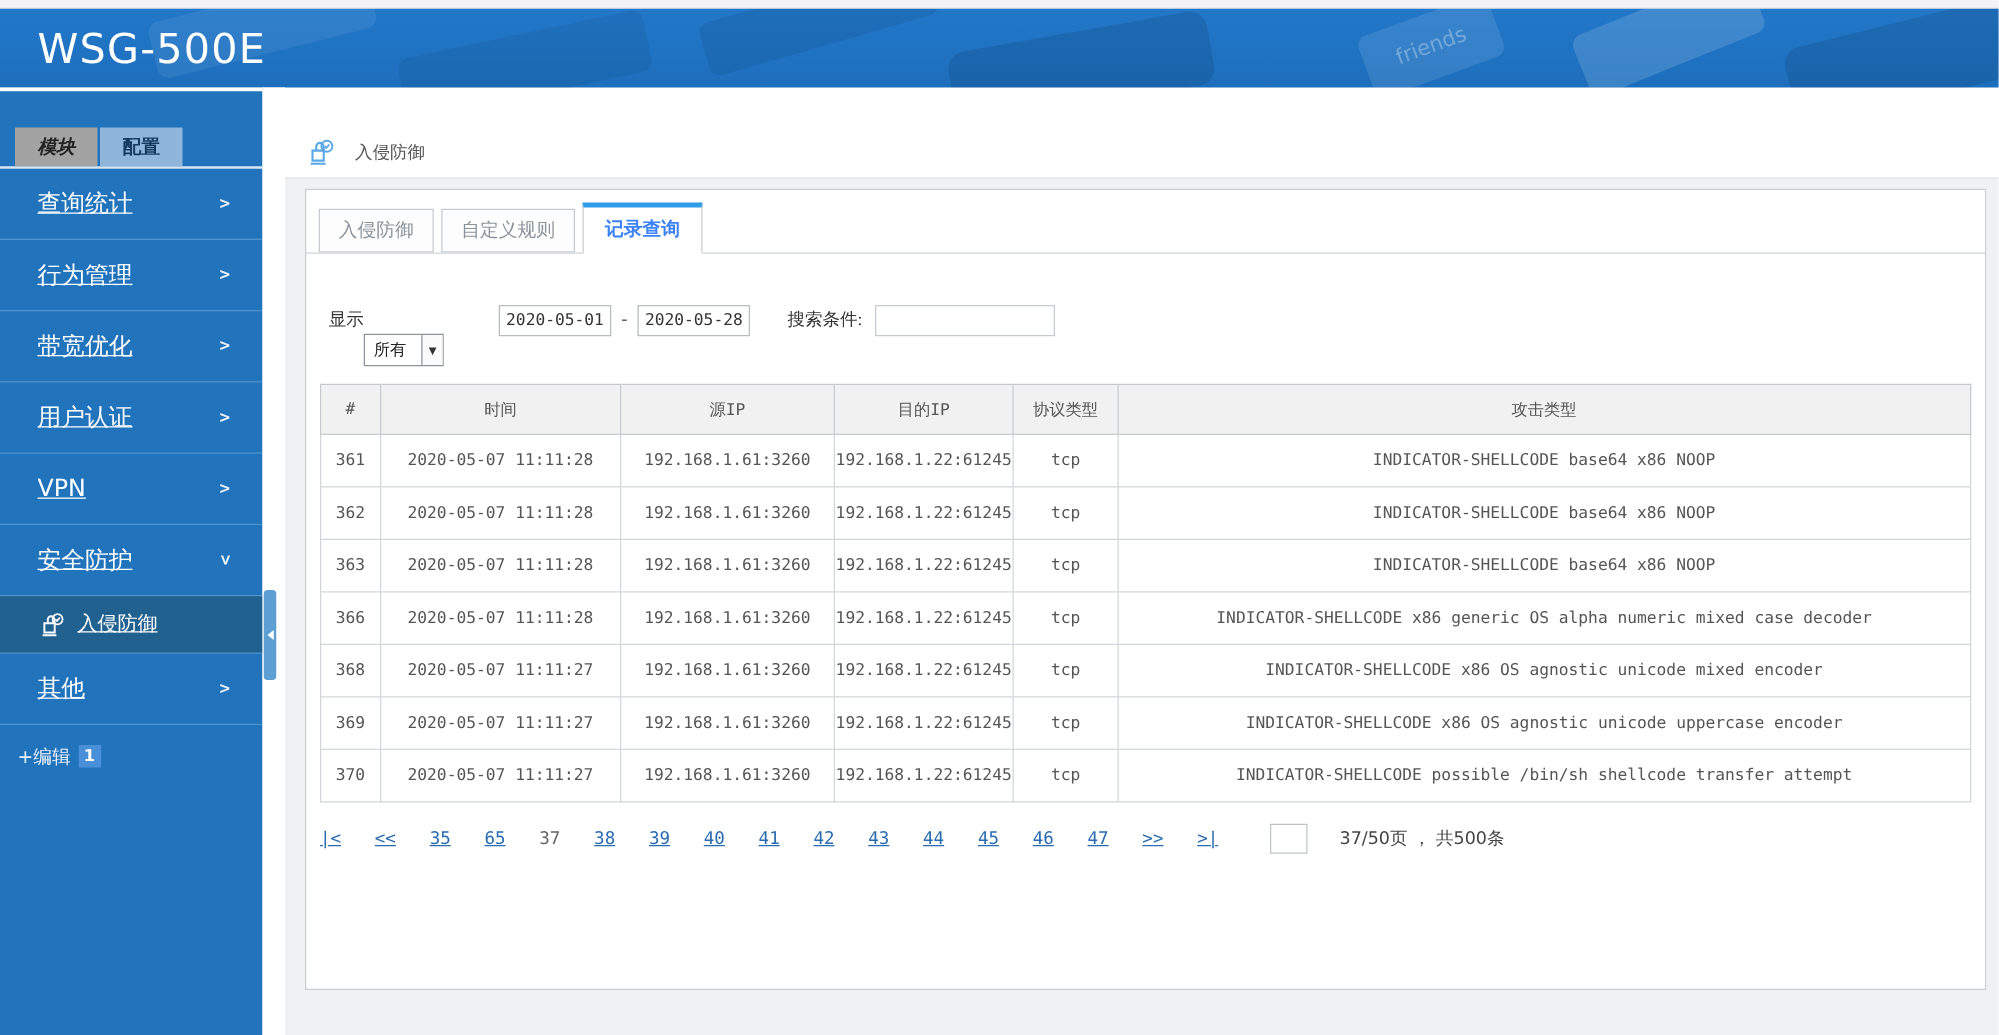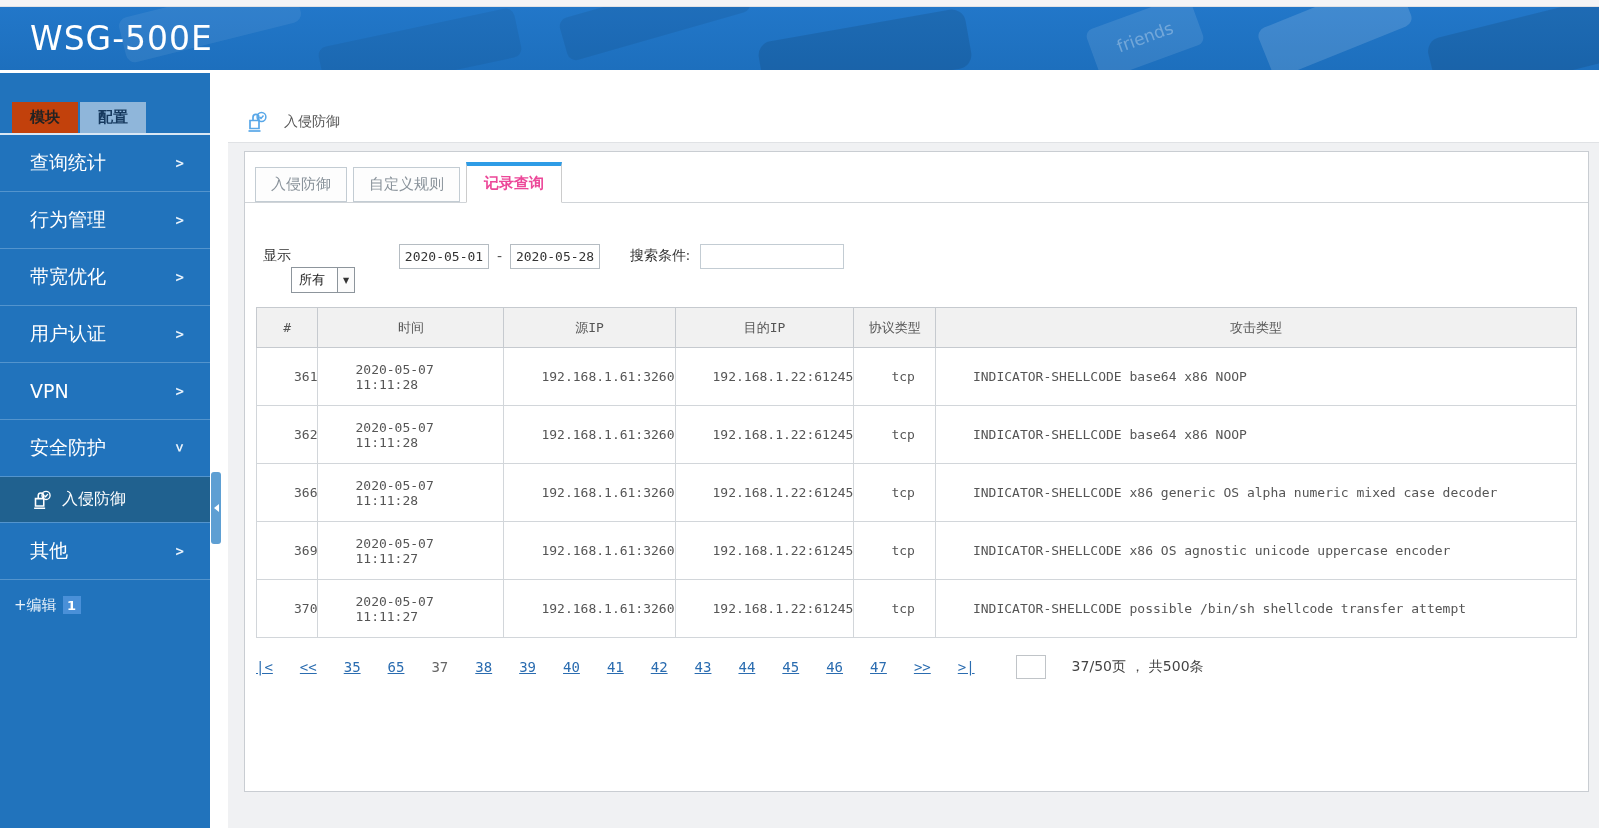--- a/index.html
+++ b/index.html
@@ -17,25 +17,25 @@
   .keycap span { color:rgba(255,255,255,0.30); font-size:17px; transform:rotate(0deg); }
 
   
   .body-row { display:flex; height:758px; }
 
   
   .sidebar { position:relative; width:210px; background:#2173bc; border-top:3px solid #ffffff; flex:none; }
   .side-tabs { display:flex; margin:29px 0 0 12px; }
   .side-tab { height:31px; padding:0 18px; display:flex; align-items:center; font-size:15px; font-weight:bold;
     color:#16395e; background:#8fb6da; margin-right:2px; cursor:pointer; }
-  .side-tab.active { background:#c2410c; color:#222; }
+  .side-tab.active { background:#a3a3a3; color:#222;font-style:italic; }
   .side-tabs-line { height:2px; background:#d9e7f4; }
   .side-item { height:57px; display:flex; align-items:center; padding:0 26px 0 30px;
     border-bottom:1px solid #5394cd; color:#fff; cursor:pointer; }
-  .si-label { flex:1; font-size:19px; }
+  .si-label { flex:1; font-size:19px;text-decoration:underline; }
   .chev { font-size:14px; font-weight:bold; color:#e8f2fb; font-family:"DejaVu Sans Mono",monospace; }
   .chev.down { display:inline-block; transform:rotate(90deg); }
   .side-subitem { height:46px; display:flex; align-items:center; gap:10px; padding:0 26px 0 30px;
     background:#20618f; border-bottom:1px solid #5394cd; color:#fff; cursor:pointer; }
   .side-subitem .si-label { font-size:16px; }
   .stamp-icon { width:22px; height:22px; flex:none; }
   .side-edit { margin:16px 0 0 14px; display:flex; align-items:flex-start; gap:6px; color:#e9f2fa; font-size:15px; cursor:pointer; }
   .edit-badge { width:18px; height:18px; background:#4a90d8; color:#fff; font-size:13px; font-weight:bold;
     display:flex; align-items:center; justify-content:center; }
 
@@ -53,40 +53,40 @@
   .crumb-icon { width:24px; height:24px; color:#58a7e8; }
   .content-bg { flex:1; background:#f0f1f3; border-top:1px solid #e0e2e5; padding:8px 10px 0 16px; }
 
   .panel { background:#fff; border:1px solid #c9cdd2; height:641px; display:flex; flex-direction:column; }
 
   
   .ptabs { display:flex; align-items:flex-end; padding:10px 10px 0 10px; border-bottom:1px solid #d0d4d8; }
   .ptab { border:1px solid #c3ccd3; background:#fdfdfd; color:#8a939b; font-size:15px; padding:7px 15px;
     margin-right:6px; margin-bottom:0; cursor:pointer; }
   .ptab.active { border:1px solid #ccc; border-top:4px solid #2e9ce6; border-bottom:1px solid #fff; background:#fff;
-    color:#ec4899; font-weight:bold; margin-bottom:-1px; padding:8px 17px 9px 17px; position:relative; z-index:2; }
+    color:#3b82f6; font-weight:bold; margin-bottom:-1px; padding:8px 17px 9px 17px; position:relative; z-index:2; }
 
   
   .filter-row { display:flex; align-items:center; padding:16px 0 12px 18px; font-size:14px; color:#333; }
   .flabel { }
   .select-box { display:flex; width:64px; height:26px; border:1px solid #8d959c; background:#fff; cursor:pointer; margin-right:44px;margin-top:48px; }
   .select-box .sel-text { flex:1; display:flex; align-items:center; padding-left:7px; font-size:13px; color:#222; }
   .select-box .sel-btn { width:17px; border-left:1px solid #8d959c; display:flex; align-items:center; justify-content:center;
     font-size:8px; color:#333; background:#fbfbfb; }
   .date-input { width:90px; height:25px; border:1px solid #b5bcc2; text-align:center; font-size:13px; color:#333;
     font-family:"DejaVu Sans Mono","Liberation Mono",monospace; background:#fff; }
   .dash { margin:0 8px; color:#555; }
   .search-label { margin:0 10px 0 30px;font-family:Liberation Serif, serif; }
   .search-input { width:144px; height:25px; border:1px solid #c3ccd3; font-size:13px; padding:0 6px; background:#fff; }
 
   
   .log-table { width:calc(100% - 22px); margin:2px 8px 0 11px; border-collapse:collapse;
     font-family:"DejaVu Sans Mono","Liberation Mono",monospace; font-size:13px; color:#555; }
   .log-table th { background:#f1f1f1; font-weight:normal; height:40px; border:1px solid #c6cacf; }
-  .log-table td { height:58px; border:1px solid #d2d6da; background:#fff;padding-left:37px; }
+  .log-table td { height:42px; text-align:center; border:1px solid #d2d6da; background:#fff; }
 
   
   .pager { display:flex; align-items:center; margin:17px 0 0 11px;
     font-family:"DejaVu Sans Mono","Liberation Mono",monospace; font-size:14px; }
   .pg, .pg-nav { color:#2a6cb0; text-decoration:underline; margin-right:27px; cursor:pointer; }
   .pg.current { color:#666; text-decoration:none; cursor:default; }
   .goto-input { width:30px; height:24px; border:1px solid #c0c4c8; margin:0 26px 0 14px; text-align:center; font-size:13px; }
   .pager-info { font-size:14px; color:#444; font-family:"DejaVu Sans","Liberation Sans",sans-serif; }
 </style>
 </head>
@@ -246,26 +246,42 @@
             </tr>
               <tr>
               <td>362</td>
               <td>2020-05-07 11:11:28</td>
               <td>192.168.1.61:3260</td>
               <td>192.168.1.22:61245</td>
               <td>tcp</td>
               <td>INDICATOR-SHELLCODE base64 x86 NOOP</td>
             </tr>
               <tr>
+              <td>363</td>
+              <td>2020-05-07 11:11:28</td>
+              <td>192.168.1.61:3260</td>
+              <td>192.168.1.22:61245</td>
+              <td>tcp</td>
+              <td>INDICATOR-SHELLCODE base64 x86 NOOP</td>
+            </tr>
+              <tr>
               <td>366</td>
               <td>2020-05-07 11:11:28</td>
               <td>192.168.1.61:3260</td>
               <td>192.168.1.22:61245</td>
               <td>tcp</td>
               <td>INDICATOR-SHELLCODE x86 generic OS alpha numeric mixed case decoder</td>
+            </tr>
+              <tr>
+              <td>368</td>
+              <td>2020-05-07 11:11:27</td>
+              <td>192.168.1.61:3260</td>
+              <td>192.168.1.22:61245</td>
+              <td>tcp</td>
+              <td>INDICATOR-SHELLCODE x86 OS agnostic unicode mixed encoder</td>
             </tr>
               <tr>
               <td>369</td>
               <td>2020-05-07 11:11:27</td>
               <td>192.168.1.61:3260</td>
               <td>192.168.1.22:61245</td>
               <td>tcp</td>
               <td>INDICATOR-SHELLCODE x86 OS agnostic unicode uppercase encoder</td>
             </tr>
               <tr>

